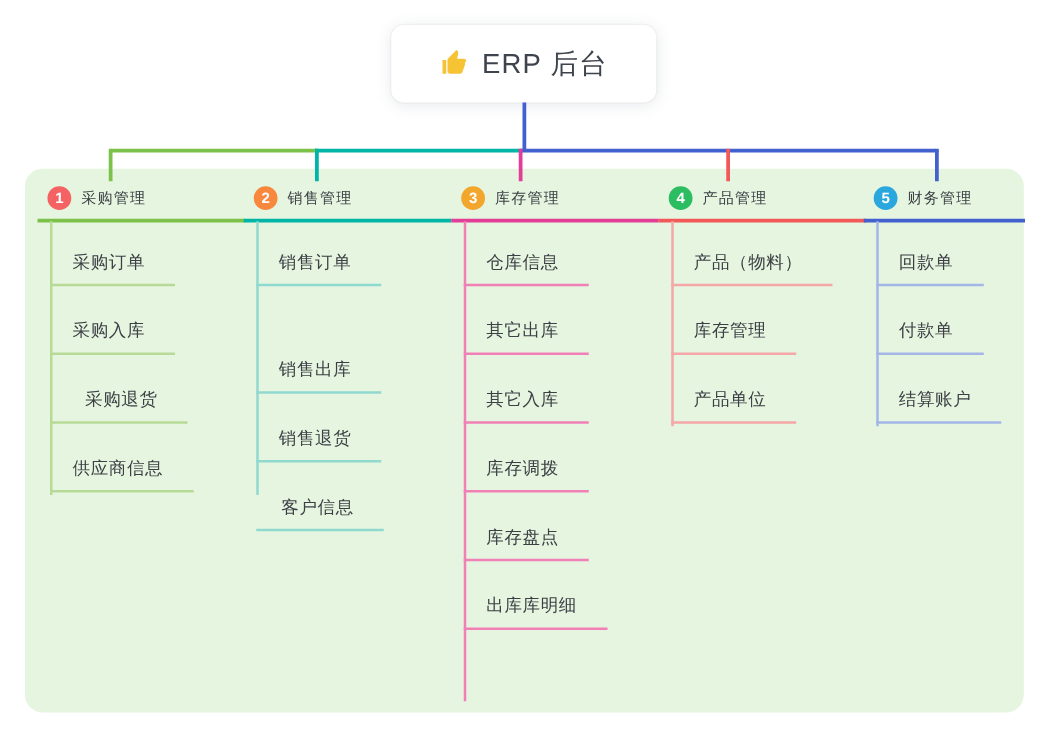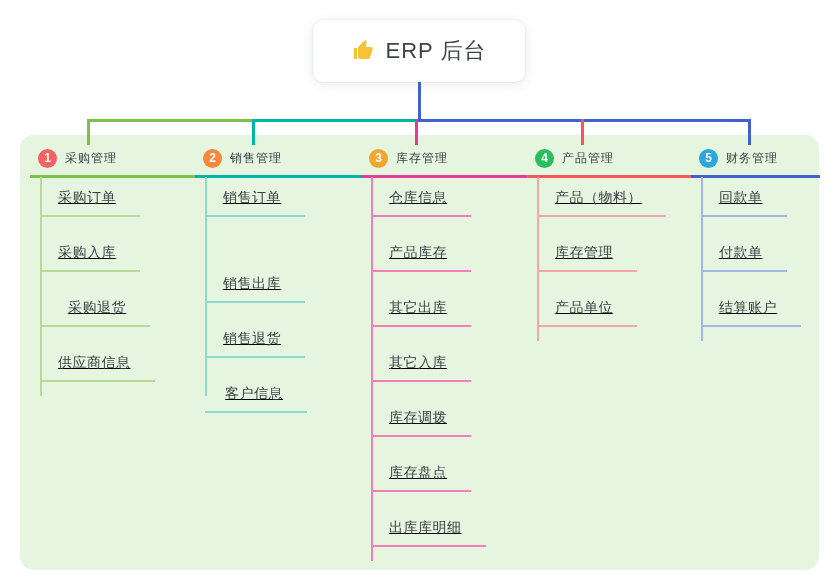--- a/index.html
+++ b/index.html
@@ -26,21 +26,21 @@
     height:34px;display:flex;align-items:center;gap:8px;padding-left:8px;
     box-sizing:content-box;
   }
   .badge{
     width:19px;height:19px;border-radius:50%;flex:0 0 19px;
     display:flex;align-items:center;justify-content:center;
     color:#ffffff;font-size:12px;font-weight:bold;
   }
   .branch-label{font-size:12px;color:#3b4045;letter-spacing:1px;}
   .vline{position:absolute;left:10px;top:36px;width:2px;}
-  .children{position:absolute;left:10px;top:21px;text-decoration:underline;}
+  .children{position:absolute;left:10px;top:33px;}
   .child-row{
     height:55px;display:flex;align-items:flex-end;
     box-sizing:border-box;border-bottom:2px solid transparent;
     padding:0 24px 8px 18px;width:max-content;
   }
   .child-row span{font-size:14px;color:#3c4045;letter-spacing:.5px;}
 </style>
 </head>
 <body style="background: rgb(255, 255, 255);">
 
@@ -115,23 +115,20 @@
         <div class="branch-header" style="width: 158px; border-bottom: 3px solid rgb(226, 62, 151);">
           <span class="badge" style="background: rgb(243, 166, 44);">3</span>
           <span class="branch-label">库存管理</span>
         </div>
         <div class="vline" style="background: rgb(241, 128, 182); height: 384px;"></div>
         <div class="children">
           <div class="child-row" style="border-bottom-color: rgb(241, 128, 182);">
             <span>仓库信息</span>
           </div>
           <div class="child-row" style="border-bottom-color: rgb(241, 128, 182);">
-            <span>产品库存</span>
-          </div>
-          <div class="child-row" style="border-bottom-color: rgb(241, 128, 182);">
             <span>其它出库</span>
           </div>
           <div class="child-row" style="border-bottom-color: rgb(241, 128, 182);">
             <span>其它入库</span>
           </div>
           <div class="child-row" style="border-bottom-color: rgb(241, 128, 182);">
             <span>库存调拨</span>
           </div>
           <div class="child-row" style="border-bottom-color: rgb(241, 128, 182);">
             <span>库存盘点</span>

